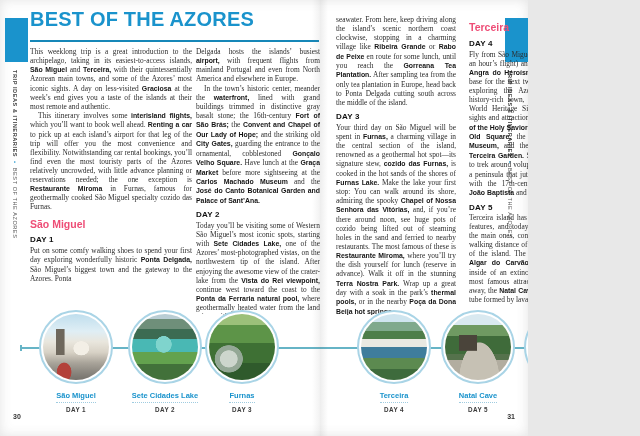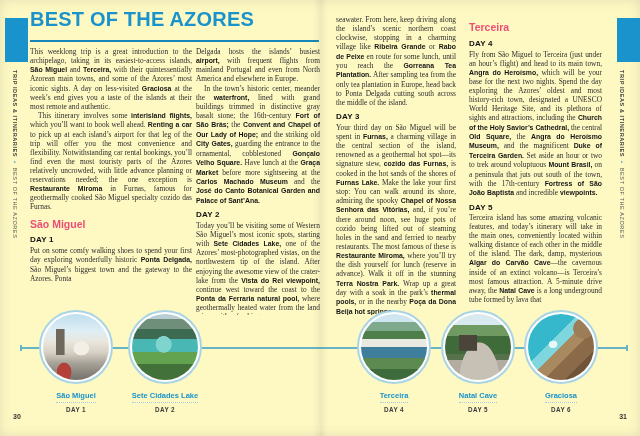--- a/index.html
+++ b/index.html
@@ -1,16 +1,16 @@
 <!DOCTYPE html>
 <html><head>
 <meta charset="utf-8">
 <style>
   html,body{margin:0;padding:0;background:#e8e8e8;}
-  .spread{position:relative;width:640px;height:436px;background:#fef9c3;overflow:hidden;
+  .spread{position:relative;width:528px;height:436px;background:#ffffff;overflow:hidden;
           font-family:"Liberation Sans",sans-serif;box-shadow:inset 0 0 12px rgba(100,100,100,.18);text-decoration:underline;}
   .spine{position:absolute;left:312px;top:0;width:16px;height:100%;
          background:linear-gradient(90deg,rgba(0,0,0,0) 0%,rgba(90,90,90,.07) 45%,rgba(90,90,90,.10) 52%,rgba(0,0,0,0) 100%);}
 
   
   .tab{position:absolute;top:18px;width:23px;height:44px;background:#1a93cc;}
   .tab-left{left:5px;}
   .tab-right{right:0;}
   .sidebar{position:absolute;top:70px;writing-mode:vertical-rl;font-size:5.6px;
            letter-spacing:.55px;color:#5a5a5a;white-space:nowrap;}
@@ -144,20 +144,27 @@
     </div>
 
     <div class="tl-item" style="left:120px;">
       <div class="tl-circle">
         <div class="tl-photo" data-photo="crater-lake"></div>
       </div>
       <div><span class="tl-label">Sete Cidades Lake</span></div>
       <div class="tl-day">DAY 2</div>
     </div>
 
+    <div class="tl-item" style="left:197px;">
+      <div class="tl-circle">
+        <div class="tl-photo" data-photo="garden-stream"></div>
+      </div>
+      <div><span class="tl-label">Furnas</span></div>
+      <div class="tl-day">DAY 3</div>
+    </div>
 
     <div class="tl-item" style="left:349px;">
       <div class="tl-circle">
         <div class="tl-photo" data-photo="coastal-town"></div>
       </div>
       <div><span class="tl-label">Terceira</span></div>
       <div class="tl-day">DAY 4</div>
     </div>
 
     <div class="tl-item" style="left:433px;">

